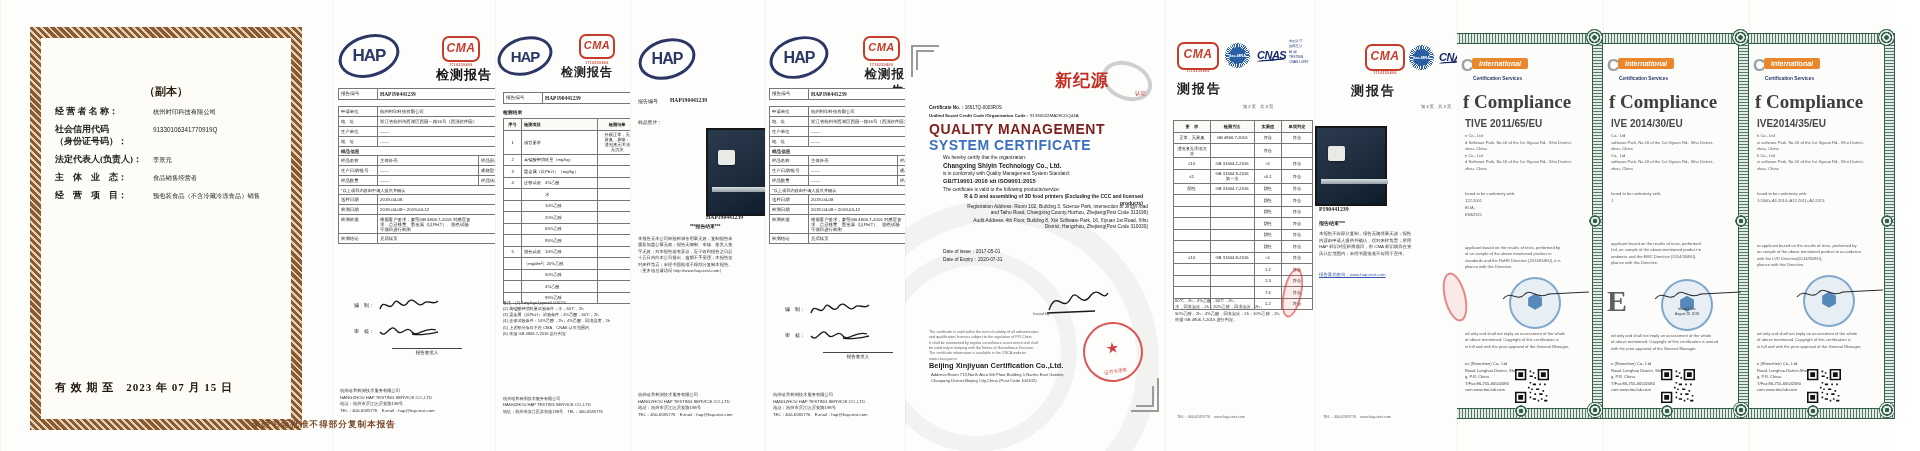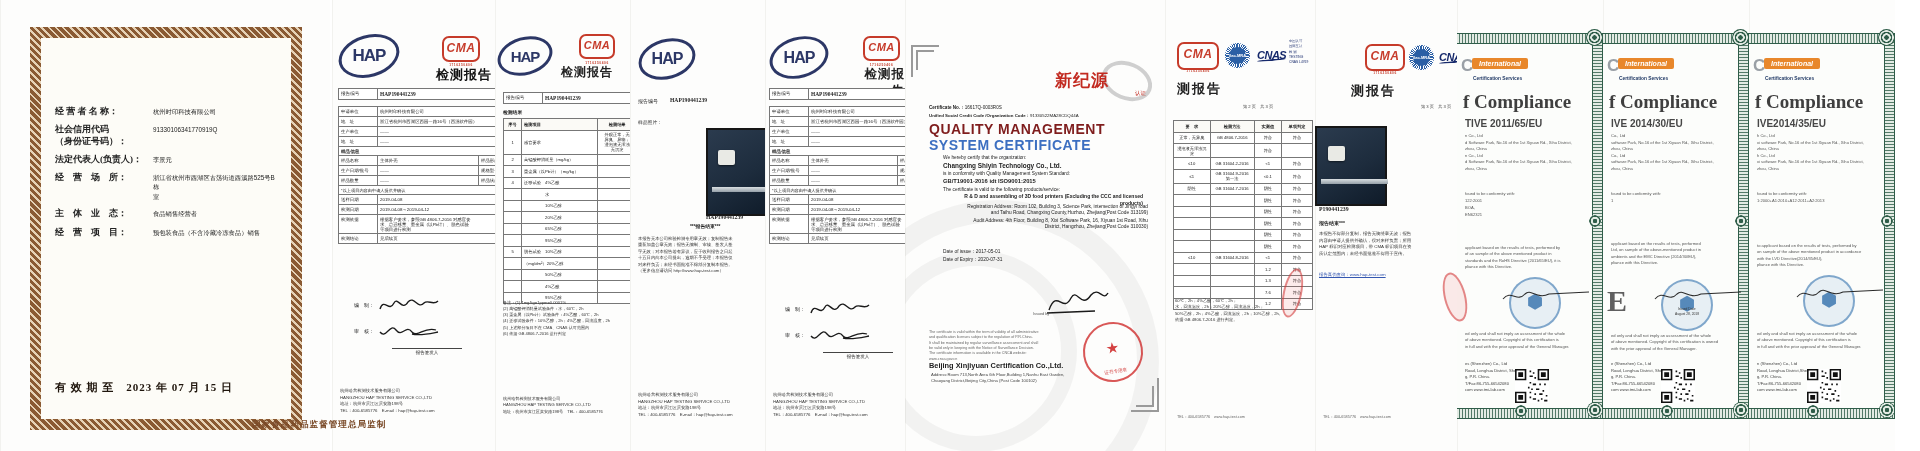--- a/index.html
+++ b/index.html
@@ -81,53 +81,49 @@
   .linktxt{color:#3356b0;text-decoration:underline;}
   .footnote{color:#666;}
 </style>
 </head>
 <body>
 
 <div id="canvas">
 
   <div class="cert" style="left:0;width:330px;">
     <div class="licframe">
+      <div class="t serif b" style="left:0;right:0;top:46px;text-align:center;font-size:11px;color:#2b1a0e;">（副本）</div>
       <div class="lines" style="left:14px;top:68px;width:226px;">
           <div class="licrow">
           <span class="liclab">经 营 者 名 称：</span>
           <span class="licval">杭州时印科技有限公司</span>
         </div>
           <div class="licrow">
           <span class="liclab">社会信用代码
 （身份证号码）：</span>
           <span class="licval">91330106341770919Q</span>
         </div>
           <div class="licrow">
           <span class="liclab">法定代表人(负责人)：</span>
           <span class="licval">李景元</span>
         </div>
           <div class="licrow">
-          <span class="liclab">经　营　场　所：</span>
-          <span class="licval">浙江省杭州市西湖区古荡街道西溪路525号B栋
-室</span>
-        </div>
-          <div class="licrow">
           <span class="liclab">主　体　业　态：</span>
           <span class="licval">食品销售经营者</span>
         </div>
           <div class="licrow">
           <span class="liclab">经　营　项　目：</span>
           <span class="licval">预包装食品（不含冷藏冷冻食品）销售</span>
         </div>
         </div>
       <div class="t serif b" style="left:14px;top:342px;font-size:11px;letter-spacing:1px;color:#1f150c;">有 效 期 至　2023 年 07 月 15 日</div>
     </div>
   </div>
 
-  <div class="t b" style="left:252px;top:419px;font-size:8.6px;letter-spacing:1px;color:#7a4a28;z-index:40;">国家食品药品监督管理总局监制</div>
+  <div class="t b" style="left:252px;top:419px;font-size:8.6px;letter-spacing:1px;color:#7a4a28;z-index:40;">未经书面批准不得部分复制本报告</div>
 
   <div class="cert" style="left:332px;width:163px;">
     <div class="haplogo" style="left:6px;top:32px;width:62px;height:48px;">
       <i class="hap-ring"></i>
       <b class="hap-word">HAP</b>
     </div>
     <div class="cmalogo" style="left:110px;top:36px;width:34px;height:22px;">
       <span class="cma-word">CMA</span>
       <i class="cma-num">1716250406</i>
     </div>

